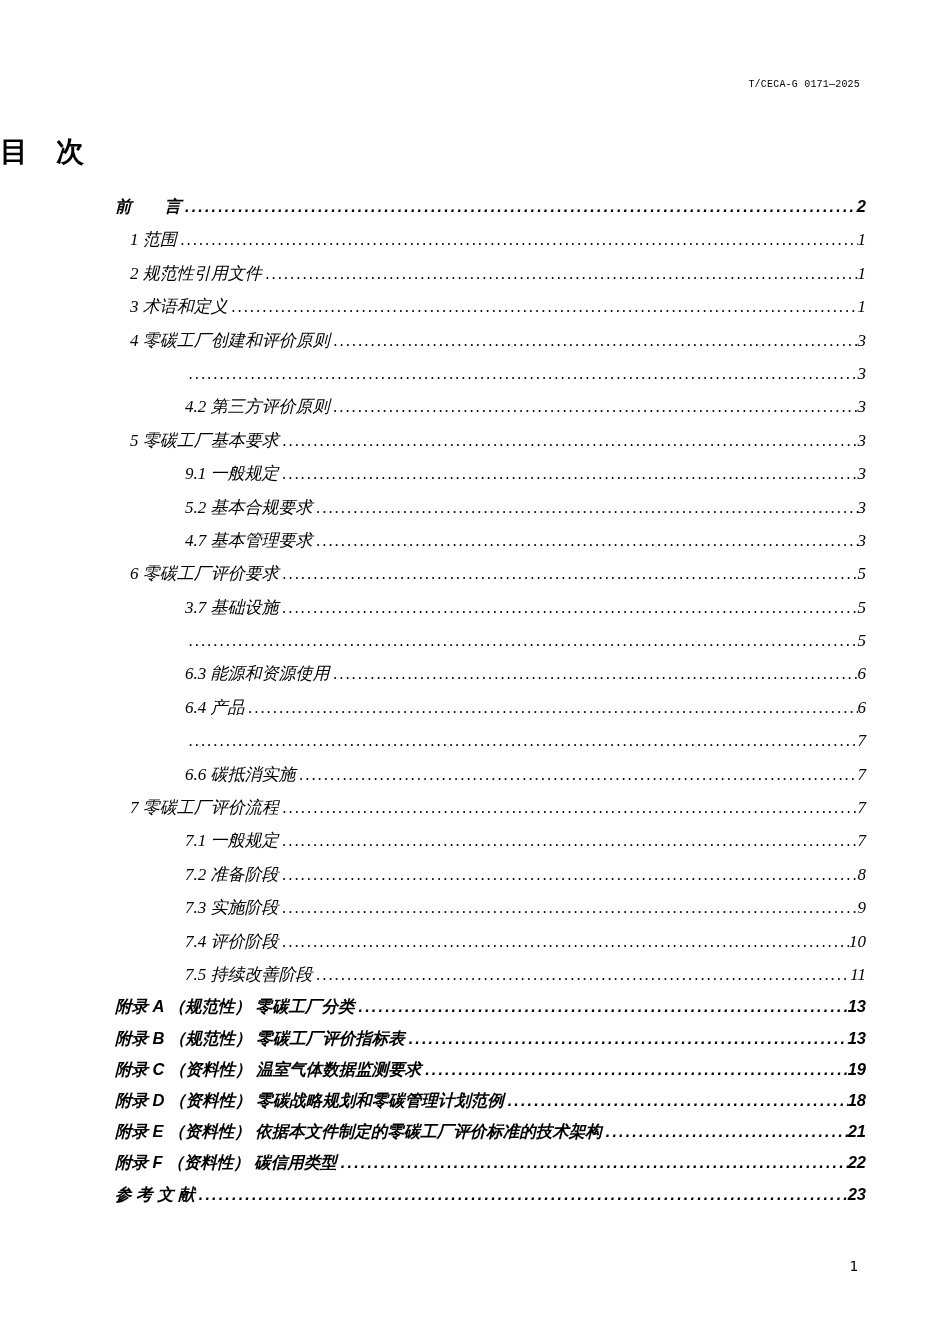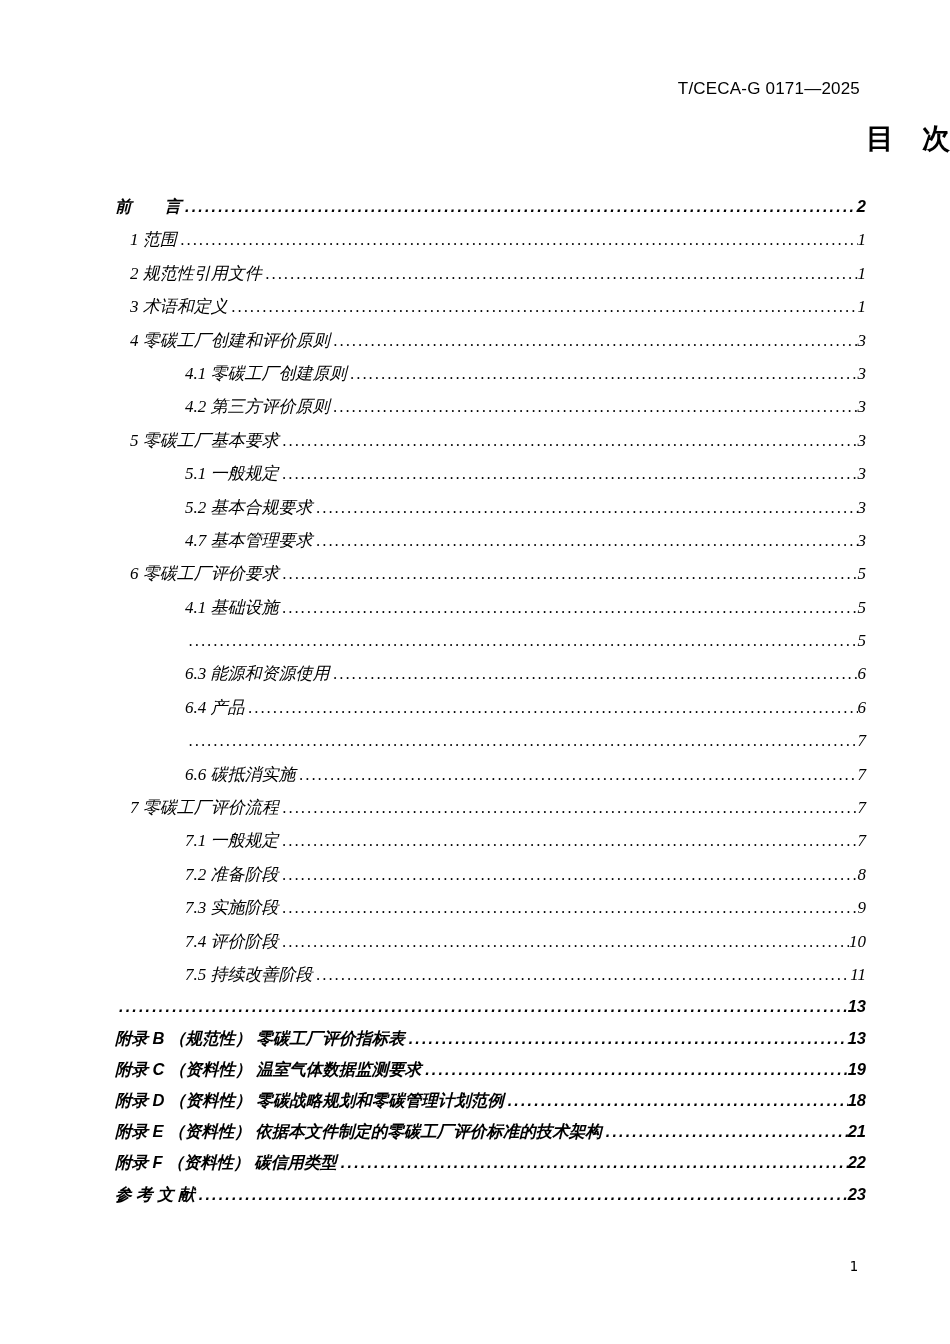--- a/index.html
+++ b/index.html
@@ -13,30 +13,30 @@
     height: 1344px;
     background: #ffffff;
     color: #000000;
     font-family: "Liberation Serif", "DejaVu Serif", serif;
     overflow: hidden;
   }
   .doc-header {
     position: absolute;
     top: 79px;
     right: 90px;
-    font-family: Liberation Sans, sans-serif;
-    font-size: 17px;
+    font-family: Liberation Mono, monospace;
+    font-size: 10px;
     letter-spacing: 0.2px;
   }
   .page-title {
     position: absolute;
-    top: 120px;
+    top: 133px;
     left: 0;
     width: 100%;
-    text-align: right;
+    text-align: left;
     font-family: "Liberation Sans", "DejaVu Sans", sans-serif;
     font-size: 28px;
     font-weight: bold;
   }
   .toc {
     position: absolute;
     top: 190px;
     left: 115px;
     width: 751px;
   }
@@ -107,56 +107,55 @@
         <span class="toc-label">3 术语和定义</span>
         <span class="toc-dots">............................................................................................................................................................................................................................................................................................................</span>
         <span class="toc-page">1</span>
       </div>
       <div class="toc-row lvl-1 group-body">
         <span class="toc-label">4 零碳工厂创建和评价原则</span>
         <span class="toc-dots">............................................................................................................................................................................................................................................................................................................</span>
         <span class="toc-page">3</span>
       </div>
       <div class="toc-row lvl-2 group-body">
-        <span class="toc-label">4.1 零碳工厂创建原则</span>
         <span class="toc-dots">............................................................................................................................................................................................................................................................................................................</span>
         <span class="toc-page">3</span>
       </div>
       <div class="toc-row lvl-2 group-body">
         <span class="toc-label">4.2 第三方评价原则</span>
         <span class="toc-dots">............................................................................................................................................................................................................................................................................................................</span>
         <span class="toc-page">3</span>
       </div>
       <div class="toc-row lvl-1 group-body">
         <span class="toc-label">5 零碳工厂基本要求</span>
         <span class="toc-dots">............................................................................................................................................................................................................................................................................................................</span>
         <span class="toc-page">3</span>
       </div>
       <div class="toc-row lvl-2 group-body">
-        <span class="toc-label">5.1 一般规定</span>
+        <span class="toc-label">9.1 一般规定</span>
         <span class="toc-dots">............................................................................................................................................................................................................................................................................................................</span>
         <span class="toc-page">3</span>
       </div>
       <div class="toc-row lvl-2 group-body">
         <span class="toc-label">5.2 基本合规要求</span>
         <span class="toc-dots">............................................................................................................................................................................................................................................................................................................</span>
         <span class="toc-page">3</span>
       </div>
       <div class="toc-row lvl-2 group-body">
         <span class="toc-label">4.7 基本管理要求</span>
         <span class="toc-dots">............................................................................................................................................................................................................................................................................................................</span>
         <span class="toc-page">3</span>
       </div>
       <div class="toc-row lvl-1 group-body">
         <span class="toc-label">6 零碳工厂评价要求</span>
         <span class="toc-dots">............................................................................................................................................................................................................................................................................................................</span>
         <span class="toc-page">5</span>
       </div>
       <div class="toc-row lvl-2 group-body">
-        <span class="toc-label">4.1 基础设施</span>
+        <span class="toc-label">3.7 基础设施</span>
         <span class="toc-dots">............................................................................................................................................................................................................................................................................................................</span>
         <span class="toc-page">5</span>
       </div>
       <div class="toc-row lvl-2 group-body">
         <span class="toc-dots">............................................................................................................................................................................................................................................................................................................</span>
         <span class="toc-page">5</span>
       </div>
       <div class="toc-row lvl-2 group-body">
         <span class="toc-label">6.3 能源和资源使用</span>
         <span class="toc-dots">............................................................................................................................................................................................................................................................................................................</span>
@@ -200,20 +199,21 @@
         <span class="toc-label">7.4 评价阶段</span>
         <span class="toc-dots">............................................................................................................................................................................................................................................................................................................</span>
         <span class="toc-page">10</span>
       </div>
       <div class="toc-row lvl-2 group-body">
         <span class="toc-label">7.5 持续改善阶段</span>
         <span class="toc-dots">............................................................................................................................................................................................................................................................................................................</span>
         <span class="toc-page">11</span>
       </div>
       <div class="toc-row lvl-0 group-appendix bold">
+        <span class="toc-label">附录 A （规范性） 零碳工厂分类</span>
         <span class="toc-dots">............................................................................................................................................................................................................................................................................................................</span>
         <span class="toc-page">13</span>
       </div>
       <div class="toc-row lvl-0 group-appendix bold">
         <span class="toc-label">附录 B （规范性） 零碳工厂评价指标表</span>
         <span class="toc-dots">............................................................................................................................................................................................................................................................................................................</span>
         <span class="toc-page">13</span>
       </div>
       <div class="toc-row lvl-0 group-appendix bold">
         <span class="toc-label">附录 C （资料性） 温室气体数据监测要求</span>

